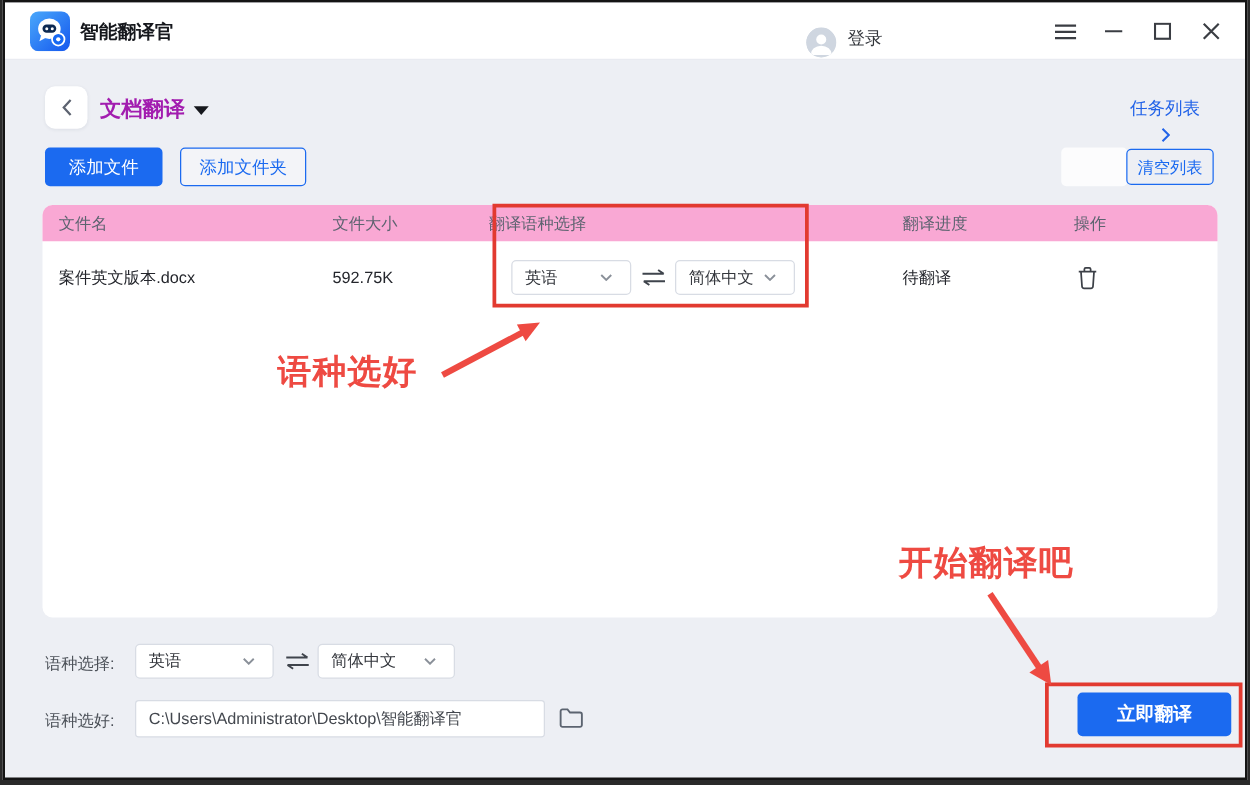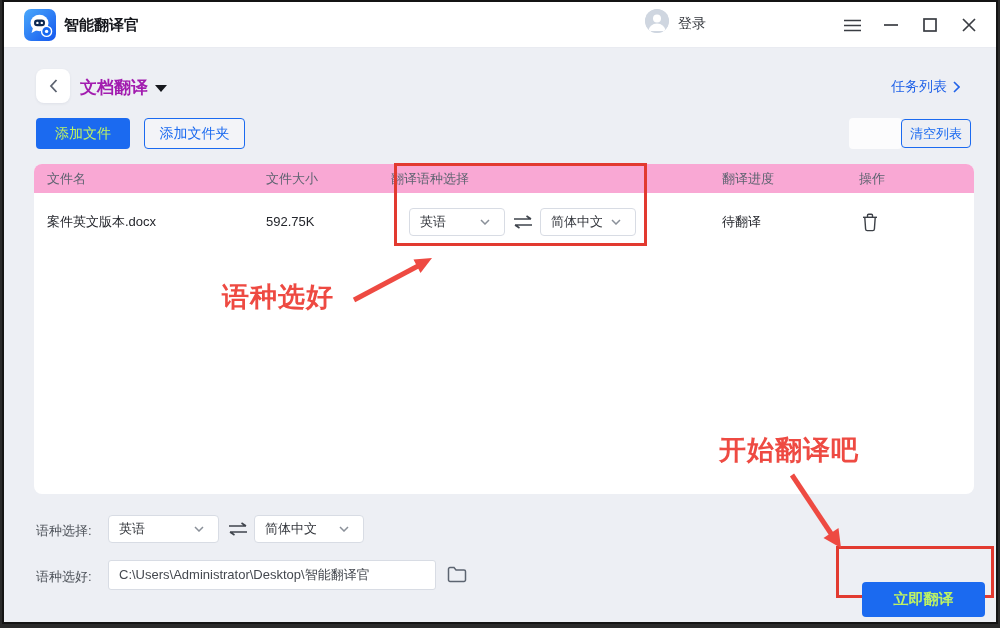--- a/index.html
+++ b/index.html
@@ -6,37 +6,37 @@
   body { font-family:"Liberation Sans", sans-serif; background:#2a2a2a; }
   .window {
     position:relative; width:996px; height:624px; margin:0 auto;
     border:2px solid #141414; background:#edeff4; overflow:hidden;
   }
   
   .titlebar { position:absolute; left:0; top:0; width:100%; height:46px;
     background:#ffffff; border-bottom:1px solid #e9ebf1; }
   .logo { position:absolute; left:20px; top:7px; width:32px; height:32px; }
   .app-title { position:absolute; left:60px; top:14px; font-size:15px; font-weight:bold; color:#16181d; }
-  .account { position:absolute; left:641px; top:7px; display:flex; align-items:flex-end; gap:9px; cursor:pointer; }
+  .account { position:absolute; left:641px; top:20px; display:flex; align-items:flex-start; gap:9px; cursor:pointer; }
   .avatar-wrap { width:24px; height:24px; border-radius:50%; overflow:hidden; background:#cfd6e0; }
   .login-label { font-size:14px; color:#33363c; }
   .win-controls { position:absolute; right:18px; top:0; height:46px; display:flex; align-items:center; gap:21px; }
   .win-btn { width:18px; height:18px; display:flex; align-items:center; justify-content:center; cursor:pointer; }
   
   .back-btn { position:absolute; left:32px; top:67px; width:34px; height:34px; background:#fff;
     border-radius:8px; display:flex; align-items:center; justify-content:center; cursor:pointer;
     box-shadow:0 1px 3px rgba(30,40,70,.07); }
   .page-title { position:absolute; left:76px; top:74px; font-size:17px; font-weight:bold; color:#a21caf; }
   .title-caret { position:absolute; left:151px; top:83px; width:0; height:0;
     border-left:6px solid transparent; border-right:6px solid transparent; border-top:7px solid #16181d; cursor:pointer; }
   .task-list { position:absolute; right:36px; top:76px; display:flex; align-items:center; gap:6px;
-    color:#2263e8; font-size:14px; cursor:pointer; }
+    color:#2263e8; font-size:14px; cursor:pointer;flex-direction:column; }
   
   .btn { display:flex; align-items:center; justify-content:center; border-radius:4px; cursor:pointer; font-size:14px; }
-  .btn-primary { background:#1b6af0; color:#bef264; }
+  .btn-primary { background:#1b6af0; color:#ffffff; }
   .btn-outline { background:rgba(255,255,255,.35); border:1px solid #1b6af0; color:#1b6af0; }
   .add-file { position:absolute; left:32px; top:116px; width:94px; height:31px; }
   .add-folder { position:absolute; left:140px; top:116px; width:101px; height:31px; }
   .masked-box { position:absolute; left:845px; top:116px; width:53px; height:31px;
     background:rgba(255,255,255,.8); border-radius:4px; }
   .clear-list { position:absolute; left:897px; top:117px; width:70px; height:29px; font-size:13px; background:transparent; }
   
   .card { position:absolute; left:30px; top:162px; width:940px; height:330px; background:#fff; border-radius:8px; }
   .thead { position:absolute; left:0; top:0; width:100%; height:29px; background:#f9a8d4;
     border-radius:8px 8px 0 0; font-size:13px; color:#5d6370; }
@@ -63,21 +63,21 @@
   .f-label { position:absolute; font-size:13px; color:#4c5158; }
   .lang-label { left:32px; top:520px; }
   .foot-sel1 { position:absolute; left:104px; top:513px; width:111px; }
   .foot-swap { position:absolute; left:223px; top:520px; }
   .foot-sel2 { position:absolute; left:250px; top:513px; width:110px; }
   .path-label { left:32px; top:566px; }
   .path-input { position:absolute; left:104px; top:558px; width:328px; height:30px;
     border:1px solid #d8dce4; border-radius:3px; background:#fff; padding:0 10px;
     font-size:13px; color:#44484f; font-family:"Liberation Sans", sans-serif; }
   .folder-btn { position:absolute; left:443px; top:564px; cursor:pointer; }
-  .translate-now { position:absolute; left:858px; top:580px; width:123px; height:35px; font-size:15px; font-weight:bold; }
+  .translate-now { position:absolute; left:858px; top:552px; width:123px; height:35px; font-size:15px; font-weight:bold; }
 </style>
 </head>
 <body>
 
 <div class="window">
 
   <div class="titlebar">
     <div class="logo">
       <svg width="32" height="32" viewBox="0 0 32 32">
         <defs>

